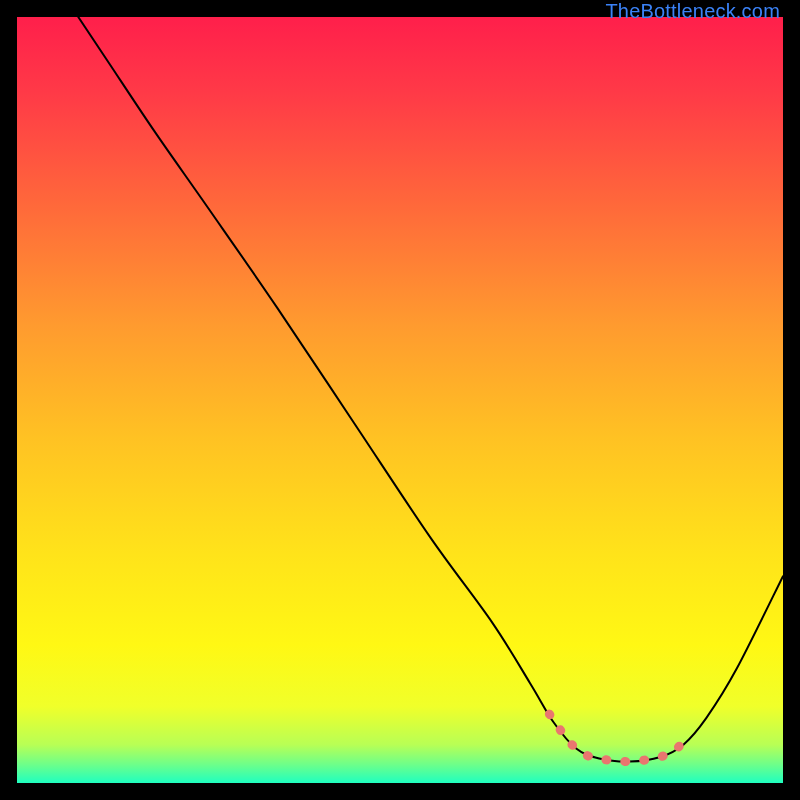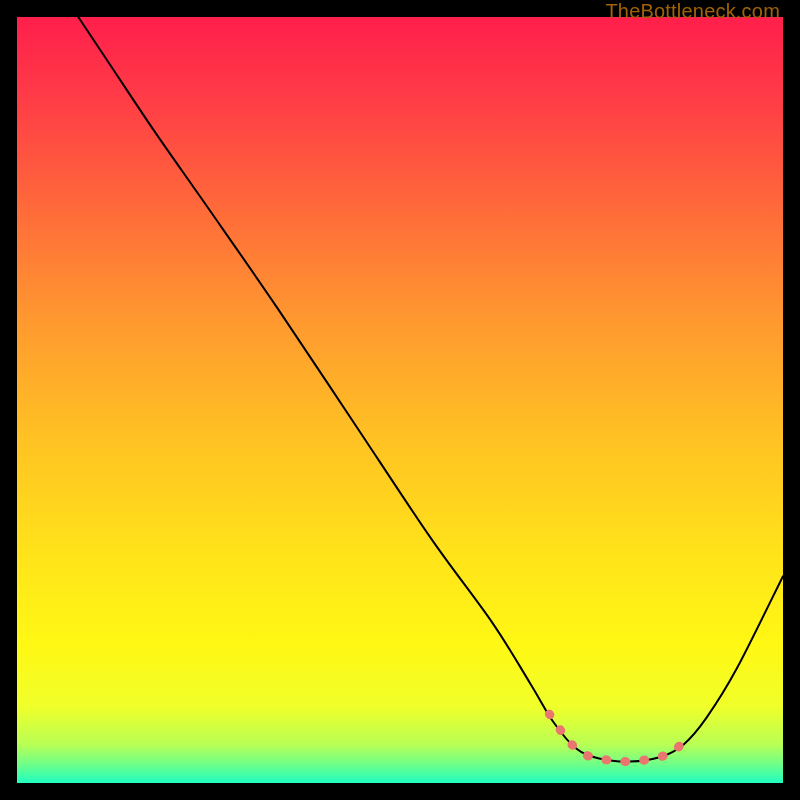--- a/index.html
+++ b/index.html
@@ -38,21 +38,21 @@
     left: 0;
     top: 0;
     width: 100%;
     height: 100%;
     pointer-events: none;
   }
   .watermark {
     position: absolute;
     top: 0px;
     right: 20px;
-    color: #a16207;
+    color: #3b82f6;
     font-size: 20px;
     font-weight: 500;
     letter-spacing: 0.2px;
     user-select: none;
   }
 </style>
 </head>
 <body>
 
 <div class="frame">

